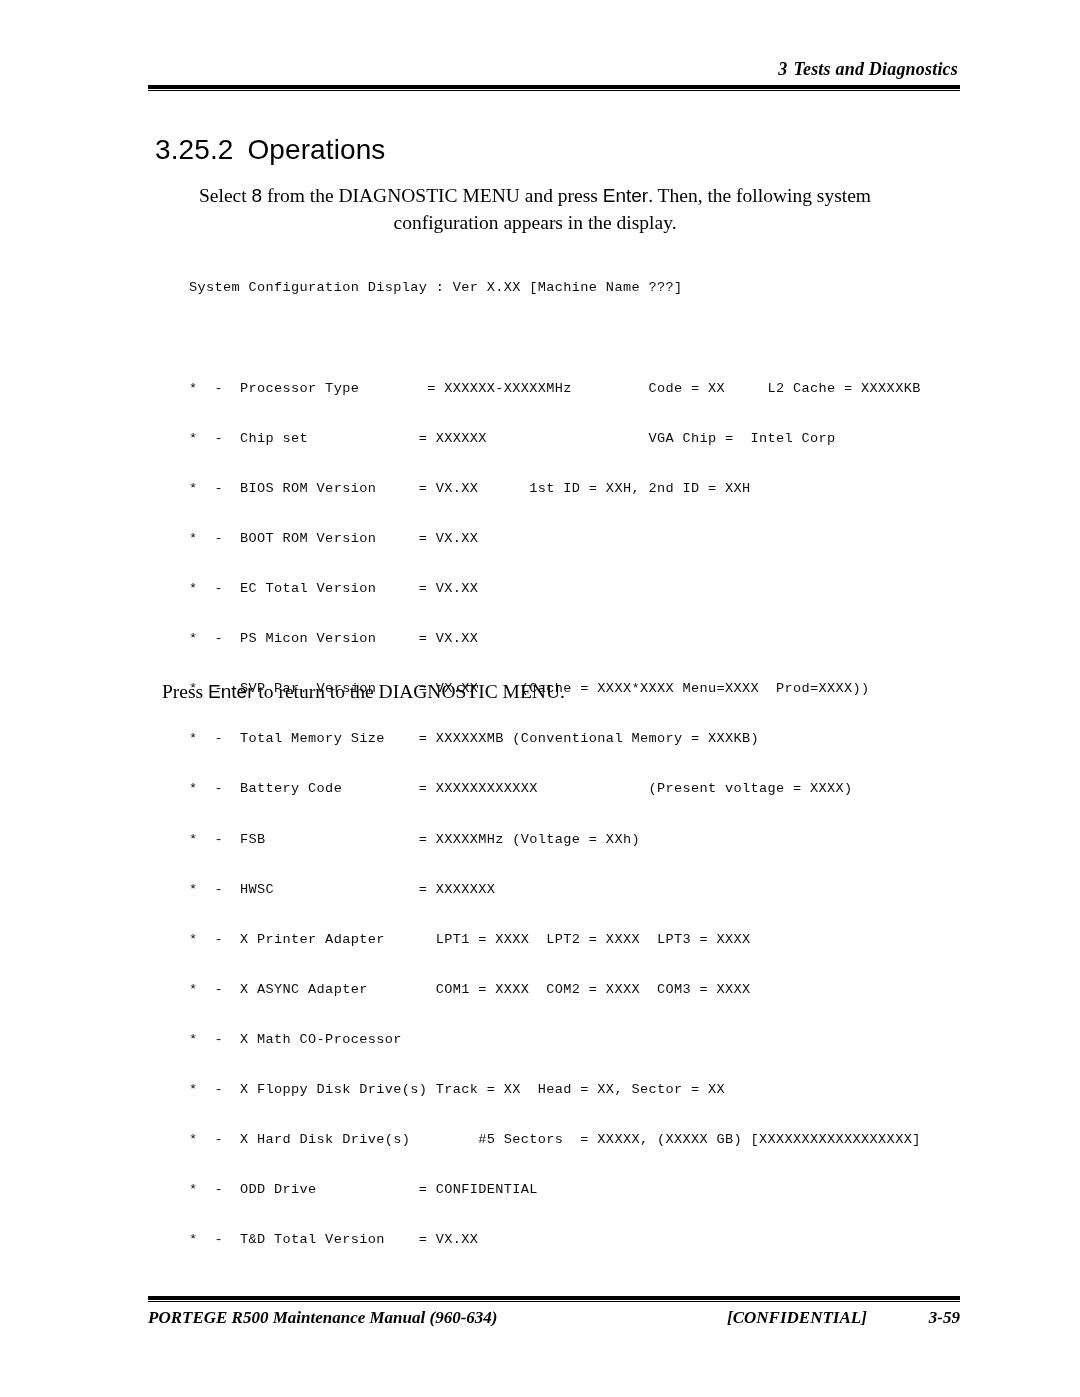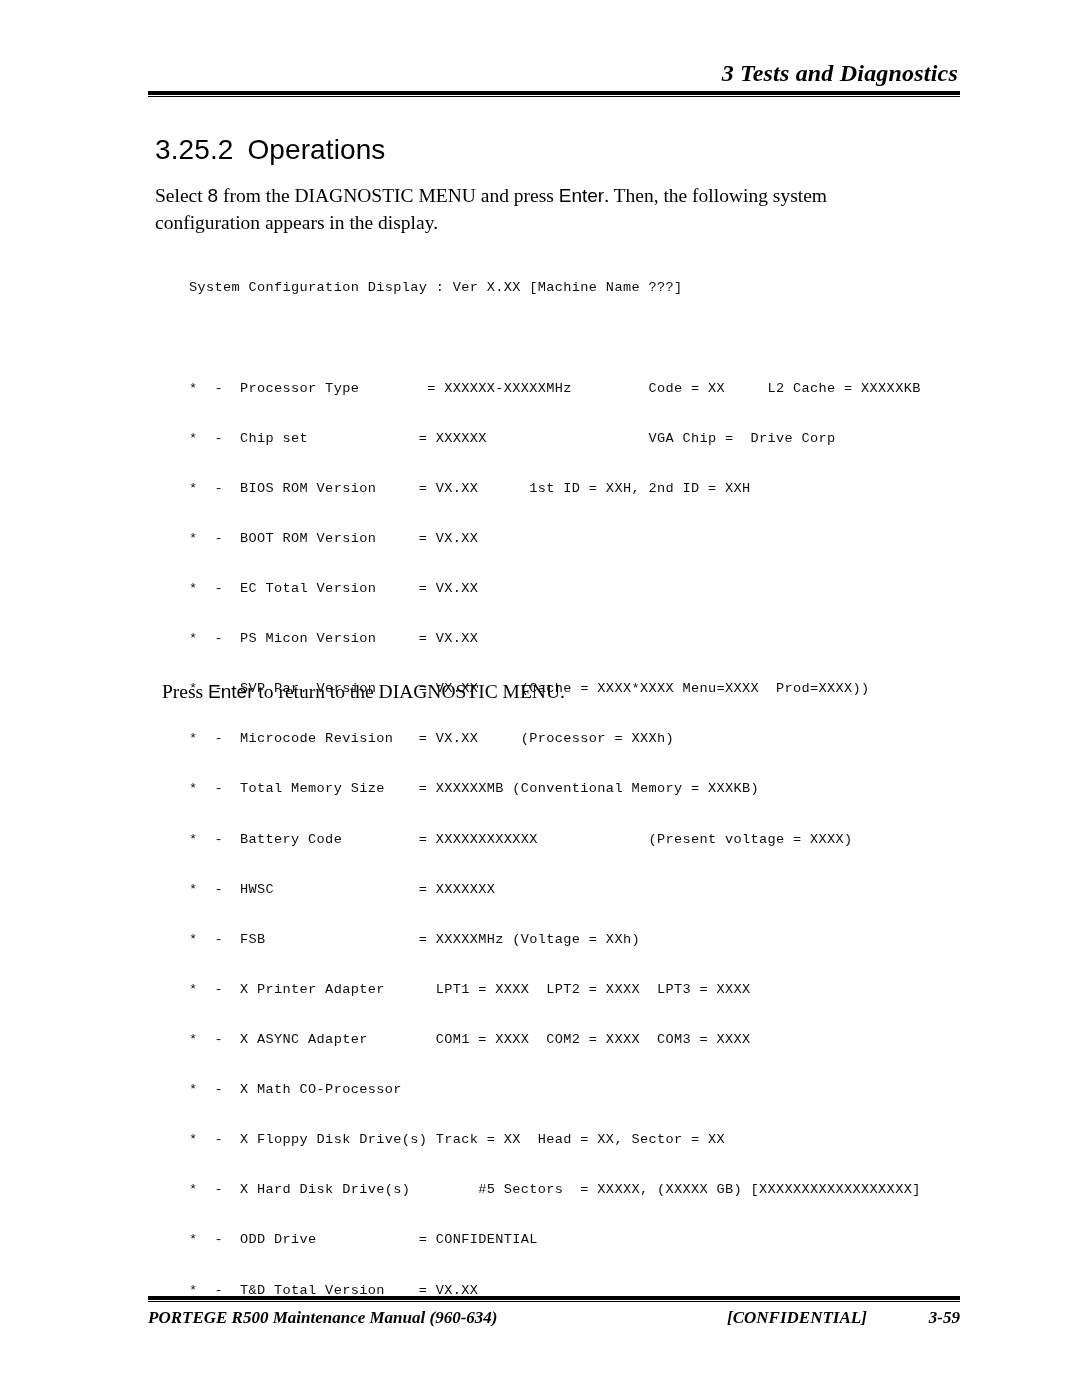--- a/index.html
+++ b/index.html
@@ -28,21 +28,21 @@
     position: absolute;
     left: 148px;
     top: 60px;
     width: 812px;
   }
   .header-title {
     text-align: right;
     font-family: "Liberation Serif", serif;
     font-style: italic;
     font-weight: bold;
-    font-size: 24px;
+    font-size: 18px;
     letter-spacing: 0.2px;
     line-height: 1.1;
     padding-right: 2px;
   }
   .header-title .chap-num {
     font-style: italic;
     font-weight: bold;
     padding-right: 6px;
   }
   .rule-top {
@@ -72,20 +72,21 @@
   .body-para {
     position: absolute;
     font-family: "Liberation Serif", serif;
     font-size: 19.5px;
     line-height: 27px;
   }
   #intro-para {
     left: 155px;
     top: 182px;
     width: 760px;
+    text-align: center;
   }
   #outro-para {
     left: 162px;
     top: 678px;
     width: 760px;
   }
   .keycap {
     font-family: "Liberation Sans", sans-serif;
     font-size: 19px;
   }
@@ -164,31 +165,30 @@
   </div>
 
   <div class="body-para" id="intro-para">
     <span>Select </span><span class="keycap">8</span><span> from the DIAGNOSTIC MENU and press </span><span class="keycap">Enter</span><span>. Then, the following system configuration appears in the display.</span>
   </div>
 
   <div class="console">
     <span class="cline">System Configuration Display : Ver X.XX [Machine Name ???]</span>
     <span class="blank"></span>
     <span class="cline">*  -  Processor Type        = XXXXXX-XXXXXMHz         Code = XX     L2 Cache = XXXXXKB</span>
-    <span class="cline">*  -  Chip set             = XXXXXX                   VGA Chip =  Drive Corp</span>
+    <span class="cline">*  -  Chip set             = XXXXXX                   VGA Chip =  Intel Corp</span>
     <span class="cline">*  -  BIOS ROM Version     = VX.XX      1st ID = XXH, 2nd ID = XXH</span>
     <span class="cline">*  -  BOOT ROM Version     = VX.XX</span>
     <span class="cline">*  -  EC Total Version     = VX.XX</span>
     <span class="cline">*  -  PS Micon Version     = VX.XX</span>
     <span class="cline">*  -  SVP Par. Version     = VX.XX     (Cache = XXXX*XXXX Menu=XXXX  Prod=XXXX))</span>
-    <span class="cline">*  -  Microcode Revision   = VX.XX     (Processor = XXXh)</span>
     <span class="cline">*  -  Total Memory Size    = XXXXXXMB (Conventional Memory = XXXKB)</span>
     <span class="cline">*  -  Battery Code         = XXXXXXXXXXXX             (Present voltage = XXXX)</span>
+    <span class="cline">*  -  FSB                  = XXXXXMHz (Voltage = XXh)</span>
     <span class="cline">*  -  HWSC                 = XXXXXXX</span>
-    <span class="cline">*  -  FSB                  = XXXXXMHz (Voltage = XXh)</span>
     <span class="cline">*  -  X Printer Adapter      LPT1 = XXXX  LPT2 = XXXX  LPT3 = XXXX</span>
     <span class="cline">*  -  X ASYNC Adapter        COM1 = XXXX  COM2 = XXXX  COM3 = XXXX</span>
     <span class="cline">*  -  X Math CO-Processor</span>
     <span class="cline">*  -  X Floppy Disk Drive(s) Track = XX  Head = XX, Sector = XX</span>
     <span class="cline">*  -  X Hard Disk Drive(s)        #5 Sectors  = XXXXX, (XXXXX GB) [XXXXXXXXXXXXXXXXXX]</span>
     <span class="cline">*  -  ODD Drive            = CONFIDENTIAL</span>
     <span class="cline">*  -  T&amp;D Total Version    = VX.XX</span>
     <span class="blank"></span>
     
   </div>

